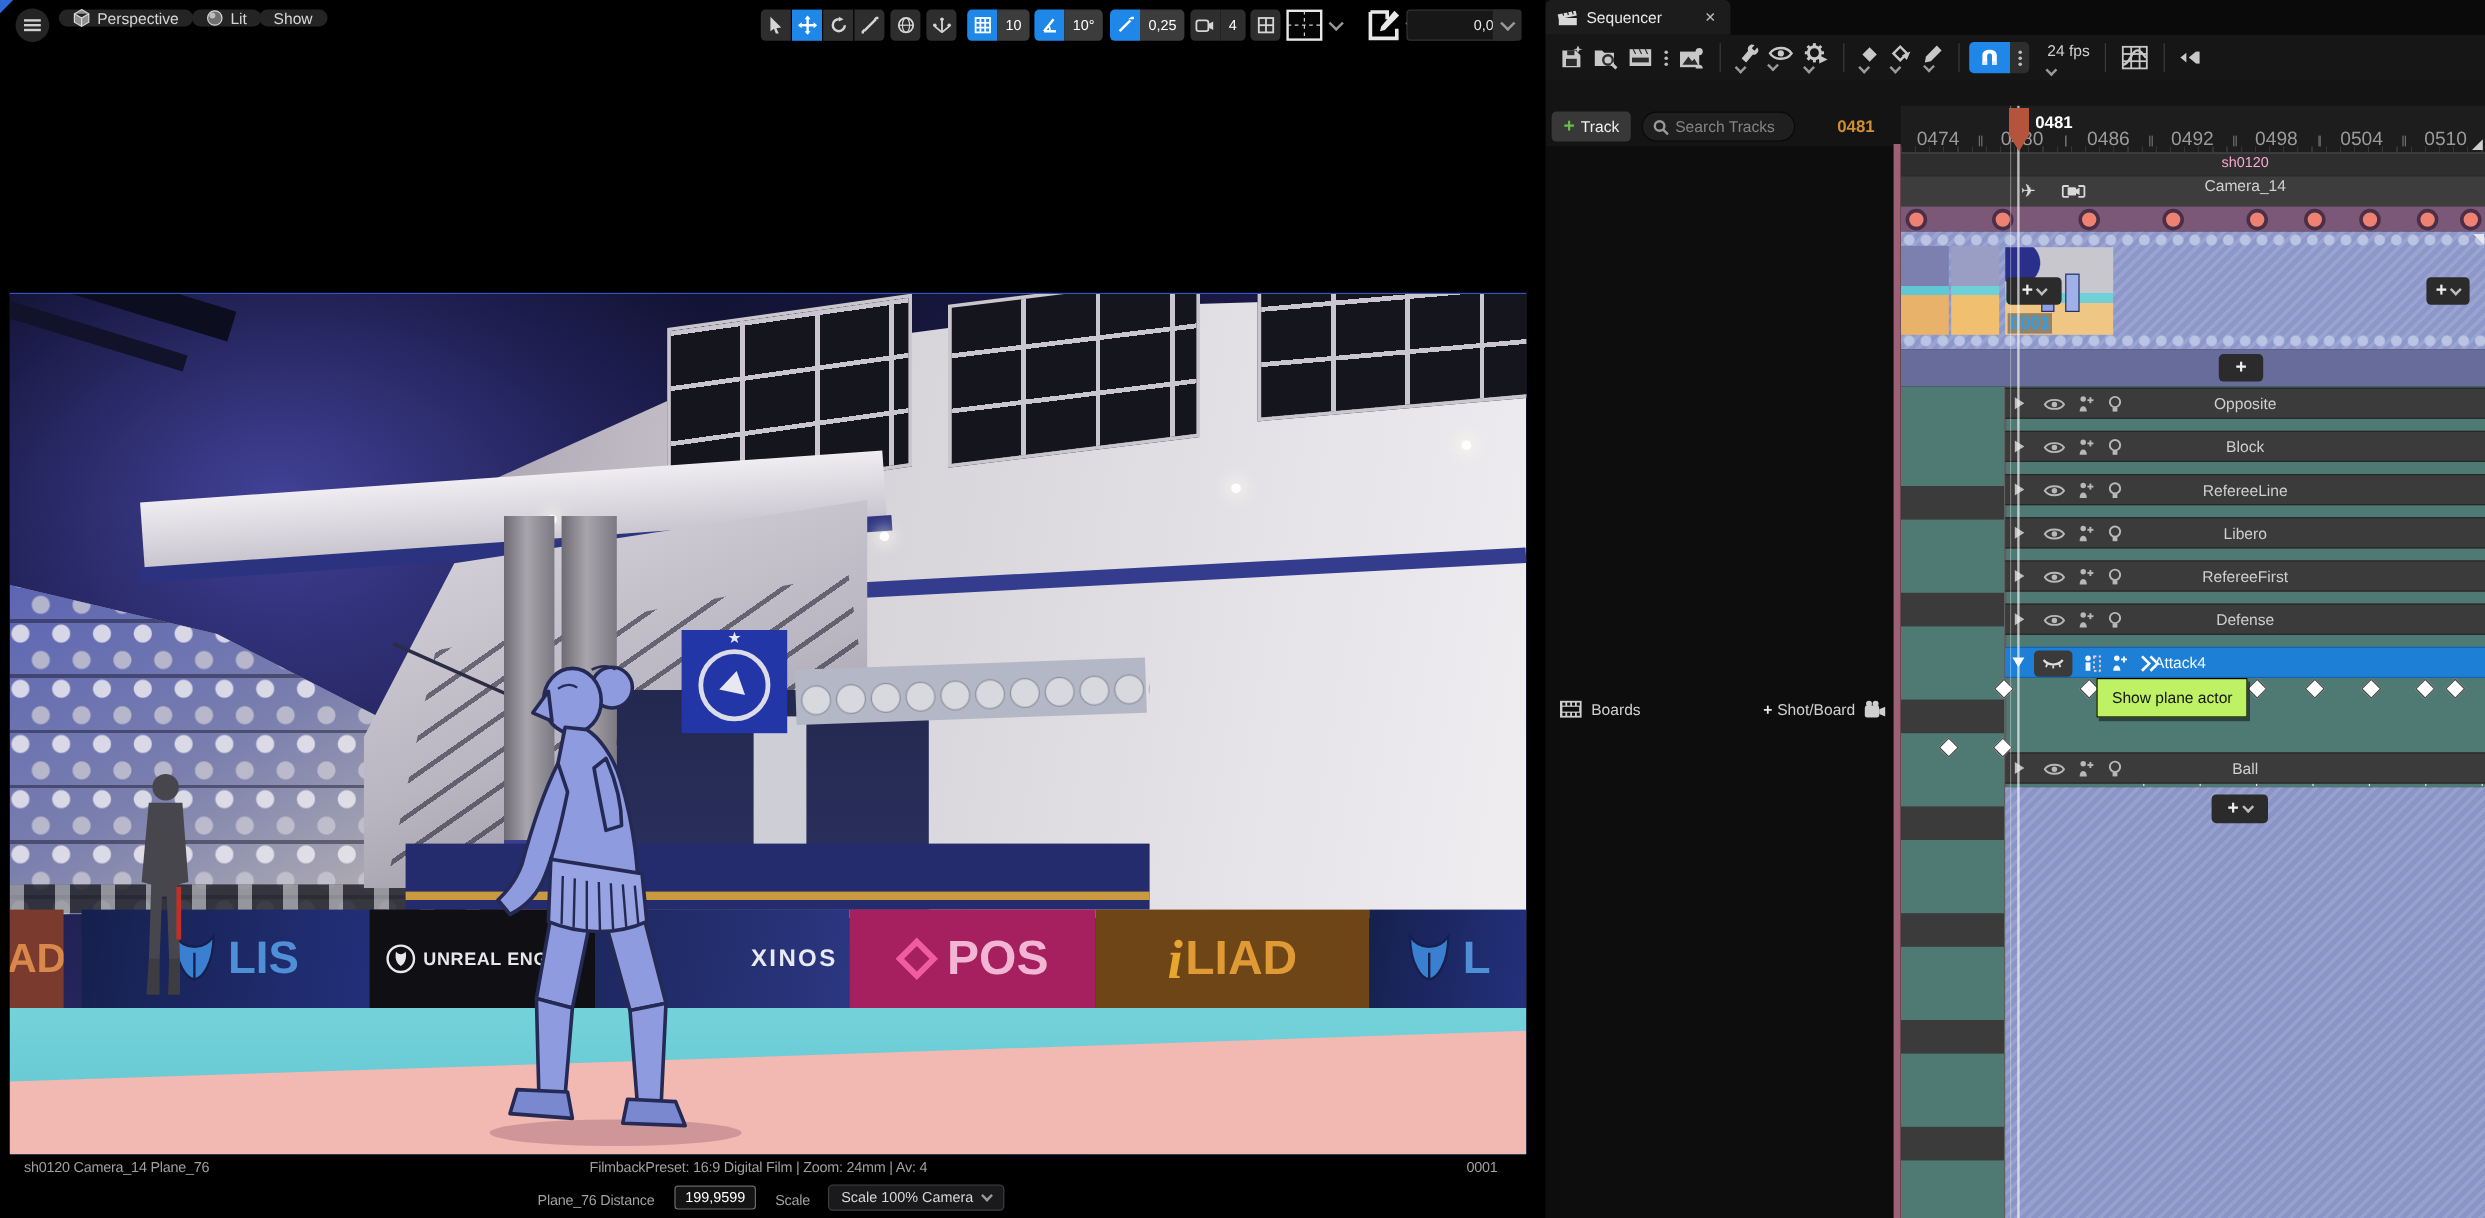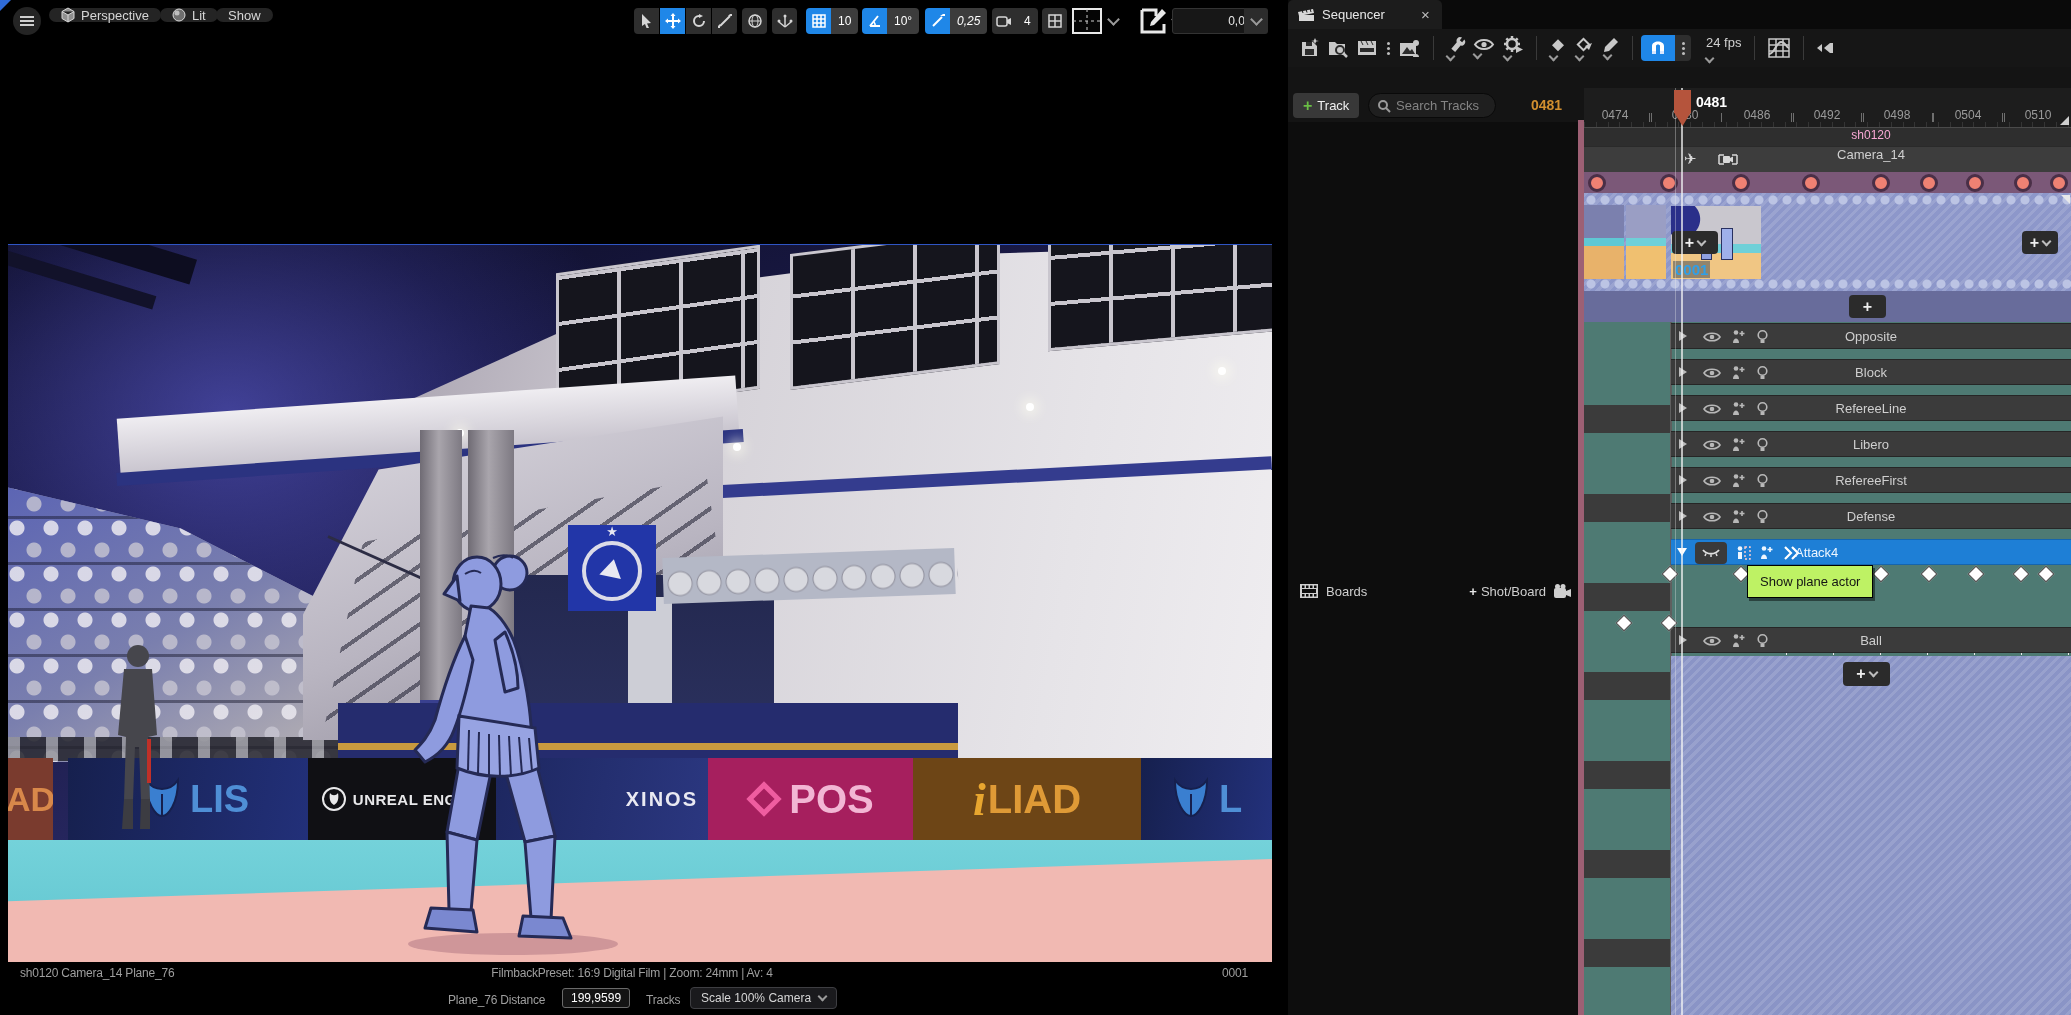--- a/index.html
+++ b/index.html
@@ -80,21 +80,21 @@
           border:3px solid #4a2f47;}
   .hatch{background-image:repeating-linear-gradient(135deg,rgba(255,255,255,.12) 0 3px,transparent 3px 7px);}
   .sprockets{position:absolute;left:0;width:100%;height:10px;
           background-image:radial-gradient(circle 4px at 7px 5px,#bcc4e4 4px,transparent 5px);
           background-size:14px 10px;}
   .stripbtn{position:absolute;background:#2b2b2b;border-radius:4px;display:flex;align-items:center;
           justify-content:center;gap:4px;color:#efefef;font-weight:bold;}
   #tooltip{position:absolute;left:459px;top:565px;background:#bef264;border:1px solid #000;
            box-shadow:2px 3px 0 rgba(0,0,0,.45);color:#141414;font-size:13px;padding:8px 12px;
            white-space:nowrap;z-index:60;}
-  .ruler-label{position:absolute;top:20px;color:#9a9a9a;font-size:12px;transform:translateX(-50%);}
+  .ruler-label{position:absolute;top:20px;color:#9a9a9a;font-size:16px;transform:translateX(-50%);}
   .ruler-tick{position:absolute;top:25px;width:1px;height:9px;background:#6f6f6f;}
   .lane-tick{position:absolute;width:1px;height:8px;background:#e8e8e8;}
   .darkband{position:absolute;left:0;width:86px;height:28px;background:#3b3b3b;}
   svg{overflow:visible;}
 </style>
 </head>
 <body>
 
 <div id="root">
 
@@ -192,21 +192,21 @@
           <path d="M7,12 A5,5 0 0 0 6,8" stroke="#fff" fill="none" stroke-width="1.5"></path>
       </svg>
     </div>
     <div class="tval" style="left:887px;">10°</div>
     <div class="tbtn blue first" style="left:925px;">
       <svg width="14" height="14">
         <line x1="2" y1="12" x2="11" y2="3" stroke="#fff" stroke-width="2"></line>
           <path d="M12,0 14,0 14,2 9,2Z" fill="#fff"></path>
       </svg>
     </div>
-    <div class="tval" style="left:950px;font-style:italic;">0,25</div>
+    <div class="tval" style="left:950px;">0,25</div>
     <div class="tbtn first" style="left:992px;border-radius:4px 0 0 4px;">
       <svg width="15" height="11">
         <rect x="0" y="1" width="10" height="9" rx="2" fill="none" stroke="#d6d6d6" stroke-width="1.5"></rect>
           <path d="M10,4 14,2 14,9 10,7Z" fill="#d6d6d6"></path>
       </svg>
     </div>
     <div class="tval" style="left:1017px;background:#2e2e2e;">4</div>
     <div class="tbtn first last" style="left:1042px;border-radius:4px;">
       <svg width="14" height="14">
         <g stroke="#d6d6d6" stroke-width="1.5">
@@ -391,21 +391,21 @@
             <path d="M52,34 C58,30 64,30 68,33" fill="none"></path>
         </g>
       </svg>
     </div>
 
     <div class="abs status" style="left:20px;top:966px;">sh0120 Camera_14 Plane_76</div>
     <div class="abs status" style="left:0;top:966px;width:1264px;text-align:center;">FilmbackPreset: 16:9 Digital Film | Zoom: 24mm | Av: 4</div>
     <div class="abs status" style="left:1222px;top:966px;">0001</div>
     <div class="abs status" style="left:448px;top:993px;">Plane_76 Distance</div>
     <div class="abs valuebox" style="left:562px;top:988px;">199,9599</div>
-    <div class="abs status" style="left:646px;top:993px;">Tracks</div>
+    <div class="abs status" style="left:646px;top:993px;">Scale</div>
     <div class="abs dropdown" style="left:690px;top:987px;">
       <span>Scale 100% Camera</span>
       <div class="chev small"></div>
     </div>
   </div>
 
   <div id="seq">
     <div id="seq-tabbar"></div>
     <div id="seq-tab">
       <svg width="16" height="13">

